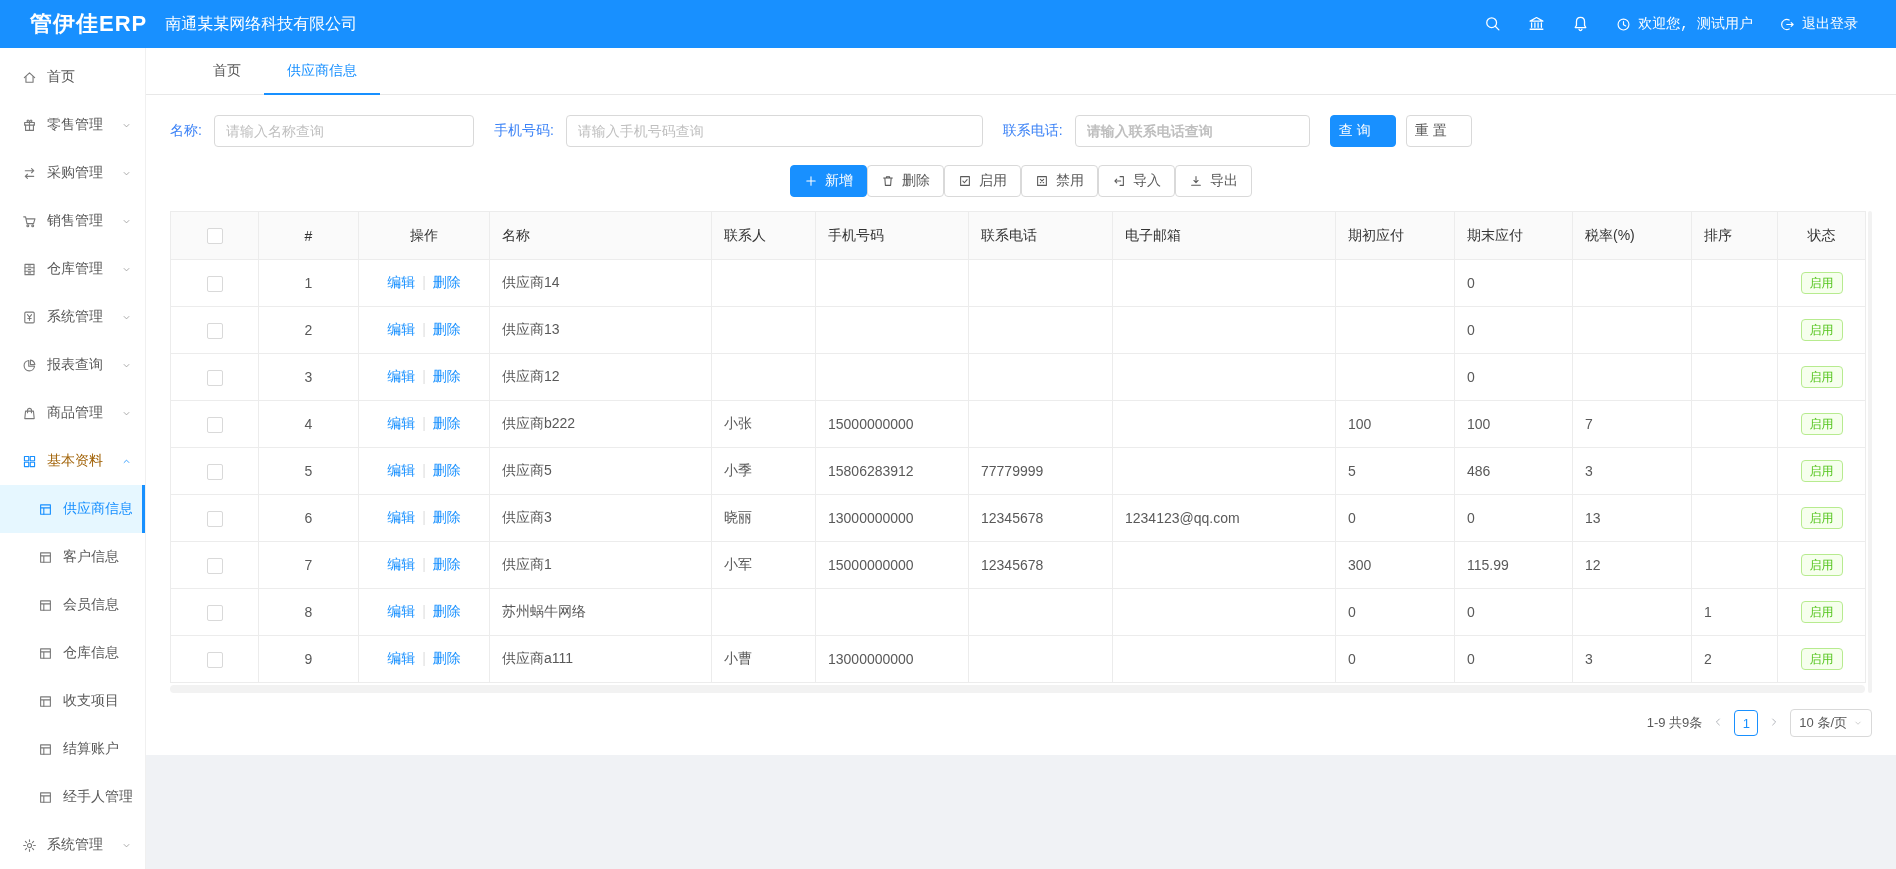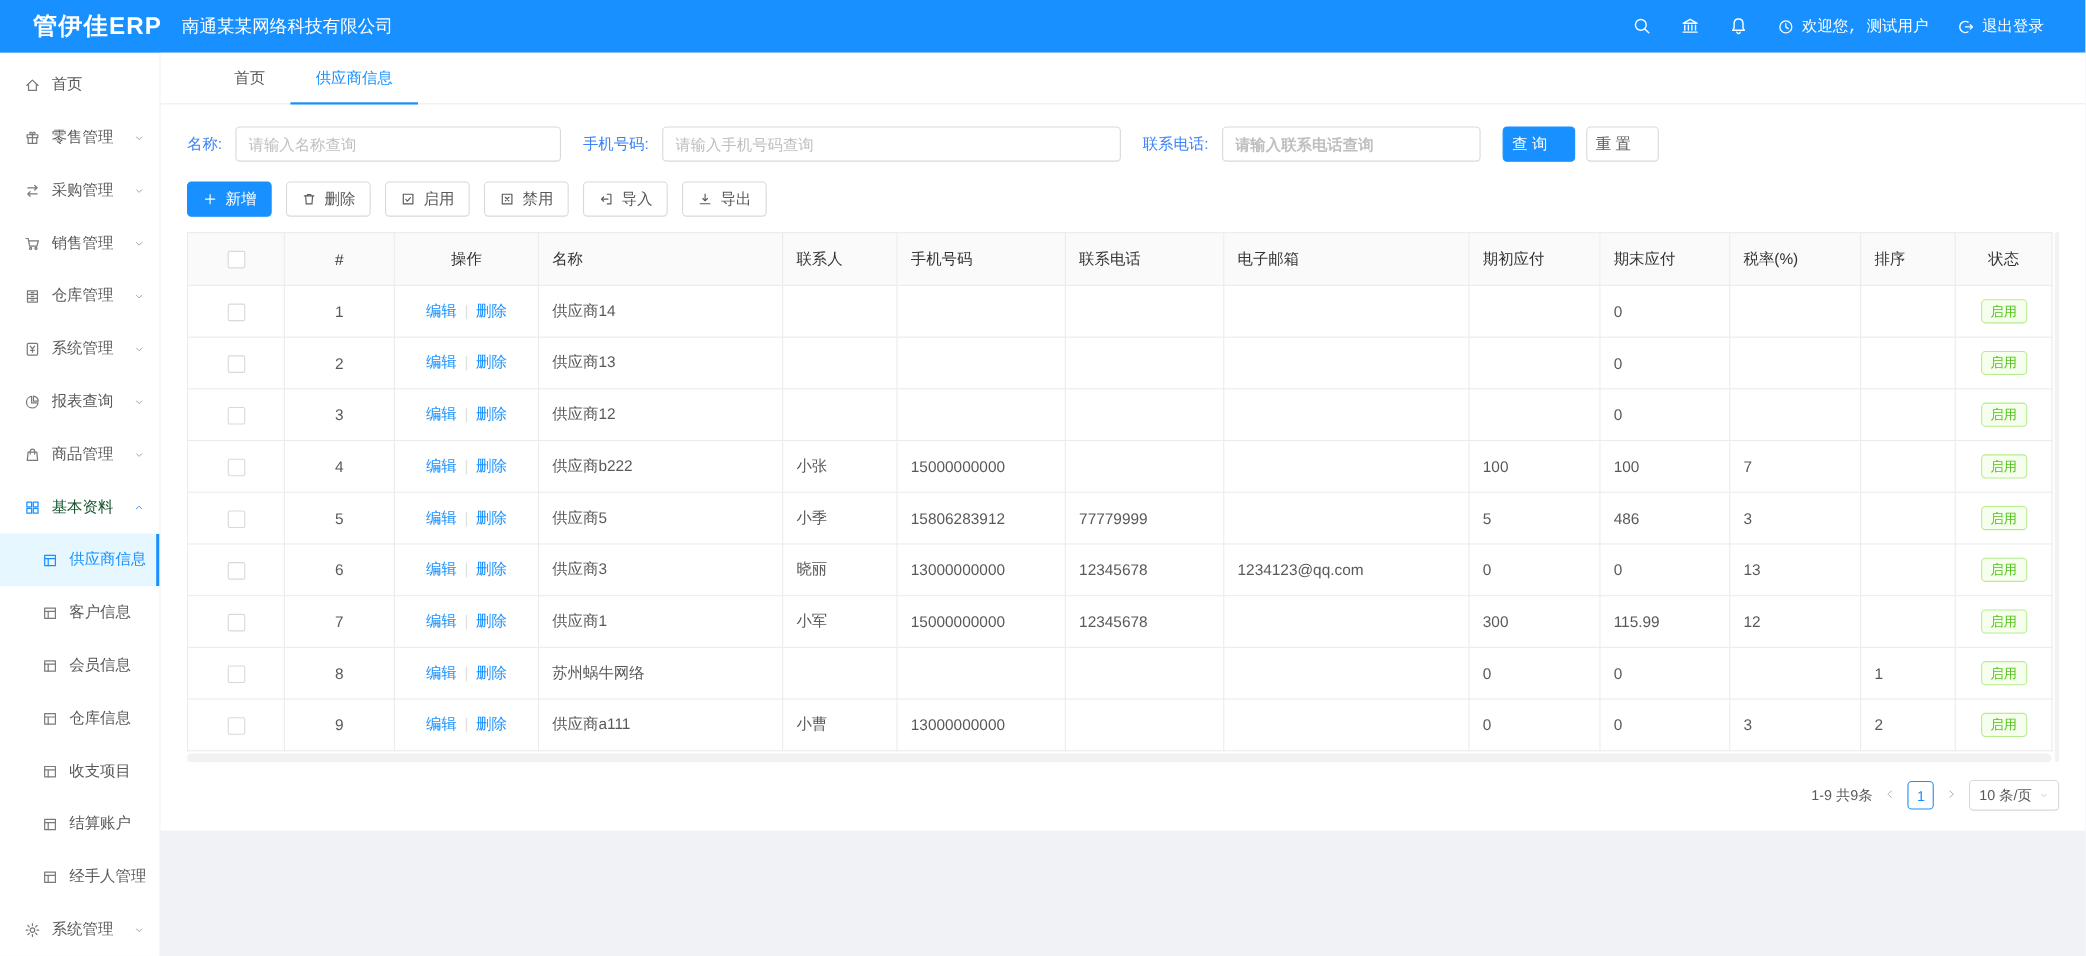--- a/index.html
+++ b/index.html
@@ -22,21 +22,21 @@
   .sidebar { width:146px; min-width:146px; background:#fff; border-right:1px solid #f0f0f0; padding-top:5px; overflow:hidden; }
   .content { flex:1; min-width:0; display:flex; flex-direction:column; background:#f0f2f5; }
 
   
   .side-item { height:48px; display:flex; align-items:center; padding:0 13px 0 22px; font-size:14px; color:#595959; cursor:pointer; white-space:nowrap; }
   .side-item .icn { color:#7a7a7a; display:flex; }
   .side-item .icn svg { width:15px; height:15px; display:block; }
   .side-item .lbl { margin-left:10px; flex:1; overflow:hidden; }
   .side-item .chev { color:#9a9a9a; margin-left:4px; }
   .side-item .chev svg { width:11px; height:11px; }
-  .side-item.parent-active { color:#14532d; }
+  .side-item.parent-active { color:#a16207; }
   .side-item.parent-active .icn, .side-item.parent-active .chev { color:#1890ff; }
   .sub-item { padding-left:38px; }
   .sub-item.active { background:#e6f7ff; color:#1890ff; box-shadow:inset -3px 0 0 #1890ff; }
   .sub-item.active .icn { color:#1890ff; }
 
   
   .tabbar { height:47px; flex:0 0 47px; background:#fff; border-bottom:1px solid #e8e8e8; display:flex; padding-left:44px; }
   .tab { position:relative; padding:0 23px; display:flex; align-items:center; font-size:14px; color:#595959; cursor:pointer; }
   .tab.active { color:#1890ff; }
   .tab.active::after { content:""; position:absolute; left:0; right:0; bottom:-1px; height:2px; background:#1890ff; }
@@ -48,21 +48,21 @@
   .search-row { display:flex; align-items:center; font-size:14px; margin-bottom:18px; }
   .fgroup { display:flex; align-items:center; margin-right:20px; }
   .fgroup label { margin-right:12px; white-space:nowrap; color:#3b82f6; }
   .sinput { height:32px; border:1px solid #d9d9d9; border-radius:4px; padding:0 11px; font-size:14px; color:#595959; outline:none; background:#fff; }
   .sinput::placeholder { color:#bfbfbf; }
   .btn { height:32px; min-width:52px; border-radius:4px; font-size:14px; display:inline-flex; align-items:center; justify-content:center; letter-spacing:4px; padding-left:8px; padding-right:20px; cursor:pointer; border:1px solid #d9d9d9; background:#fff; color:#595959; }
   .btn.primary { background:#1890ff; border-color:#1890ff; color:#fff; }
   .btn + .btn { margin-left:10px; }
 
   
-  .toolbar { display:flex; gap:13px; margin-bottom:14px; }
+  .toolbar { display:flex; margin-bottom:14px;justify-content:center; }
   .tbtn { display:inline-flex; align-items:center; gap:7px; height:32px; padding:0 13px; border:1px solid #d9d9d9; border-radius:4px; background:#fff; color:#595959; font-size:14px; cursor:pointer; }
   .tbtn .icn svg { width:14px; height:14px; display:block; }
   .tbtn.primary { background:#1890ff; border-color:#1890ff; color:#fff; }
 
   
   .table-zone { display:flex; }
   .table-wrap { }
   table.grid { border-collapse:collapse; table-layout:fixed; width:1695px; background:#fff; }
   .grid th, .grid td { border:1px solid #ececec; font-size:14px; padding:0 12px; height:47px; overflow:hidden; white-space:nowrap; text-overflow:ellipsis; text-align:left; }
   .grid th { background:#fafafa; color:#333; font-weight:normal; height:48px; }
@@ -343,21 +343,21 @@
     <section class="content">
       <div class="tabbar" id="tabbar">
           <div class="tab">首页</div>
           <div class="tab active">供应商信息</div>
         </div>
 
       <div class="panel">
         <div class="search-row" id="searchRow">
             <div class="fgroup">
               <label>名称:</label>
-              <input class="sinput" placeholder="请输入名称查询" style="width: 296px;">
+              <input class="sinput" placeholder="请输入名称查询" style="width: 260px;">
             </div>
             <div class="fgroup">
               <label>手机号码:</label>
               <input class="sinput" placeholder="请输入手机号码查询" style="width: 417px;">
             </div>
             <div class="fgroup">
               <label>联系电话:</label>
               <input class="sinput" placeholder="请输入联系电话查询" style="width: 235px; font-weight: bold;">
             </div>
             <button class="btn primary">查询</button>

